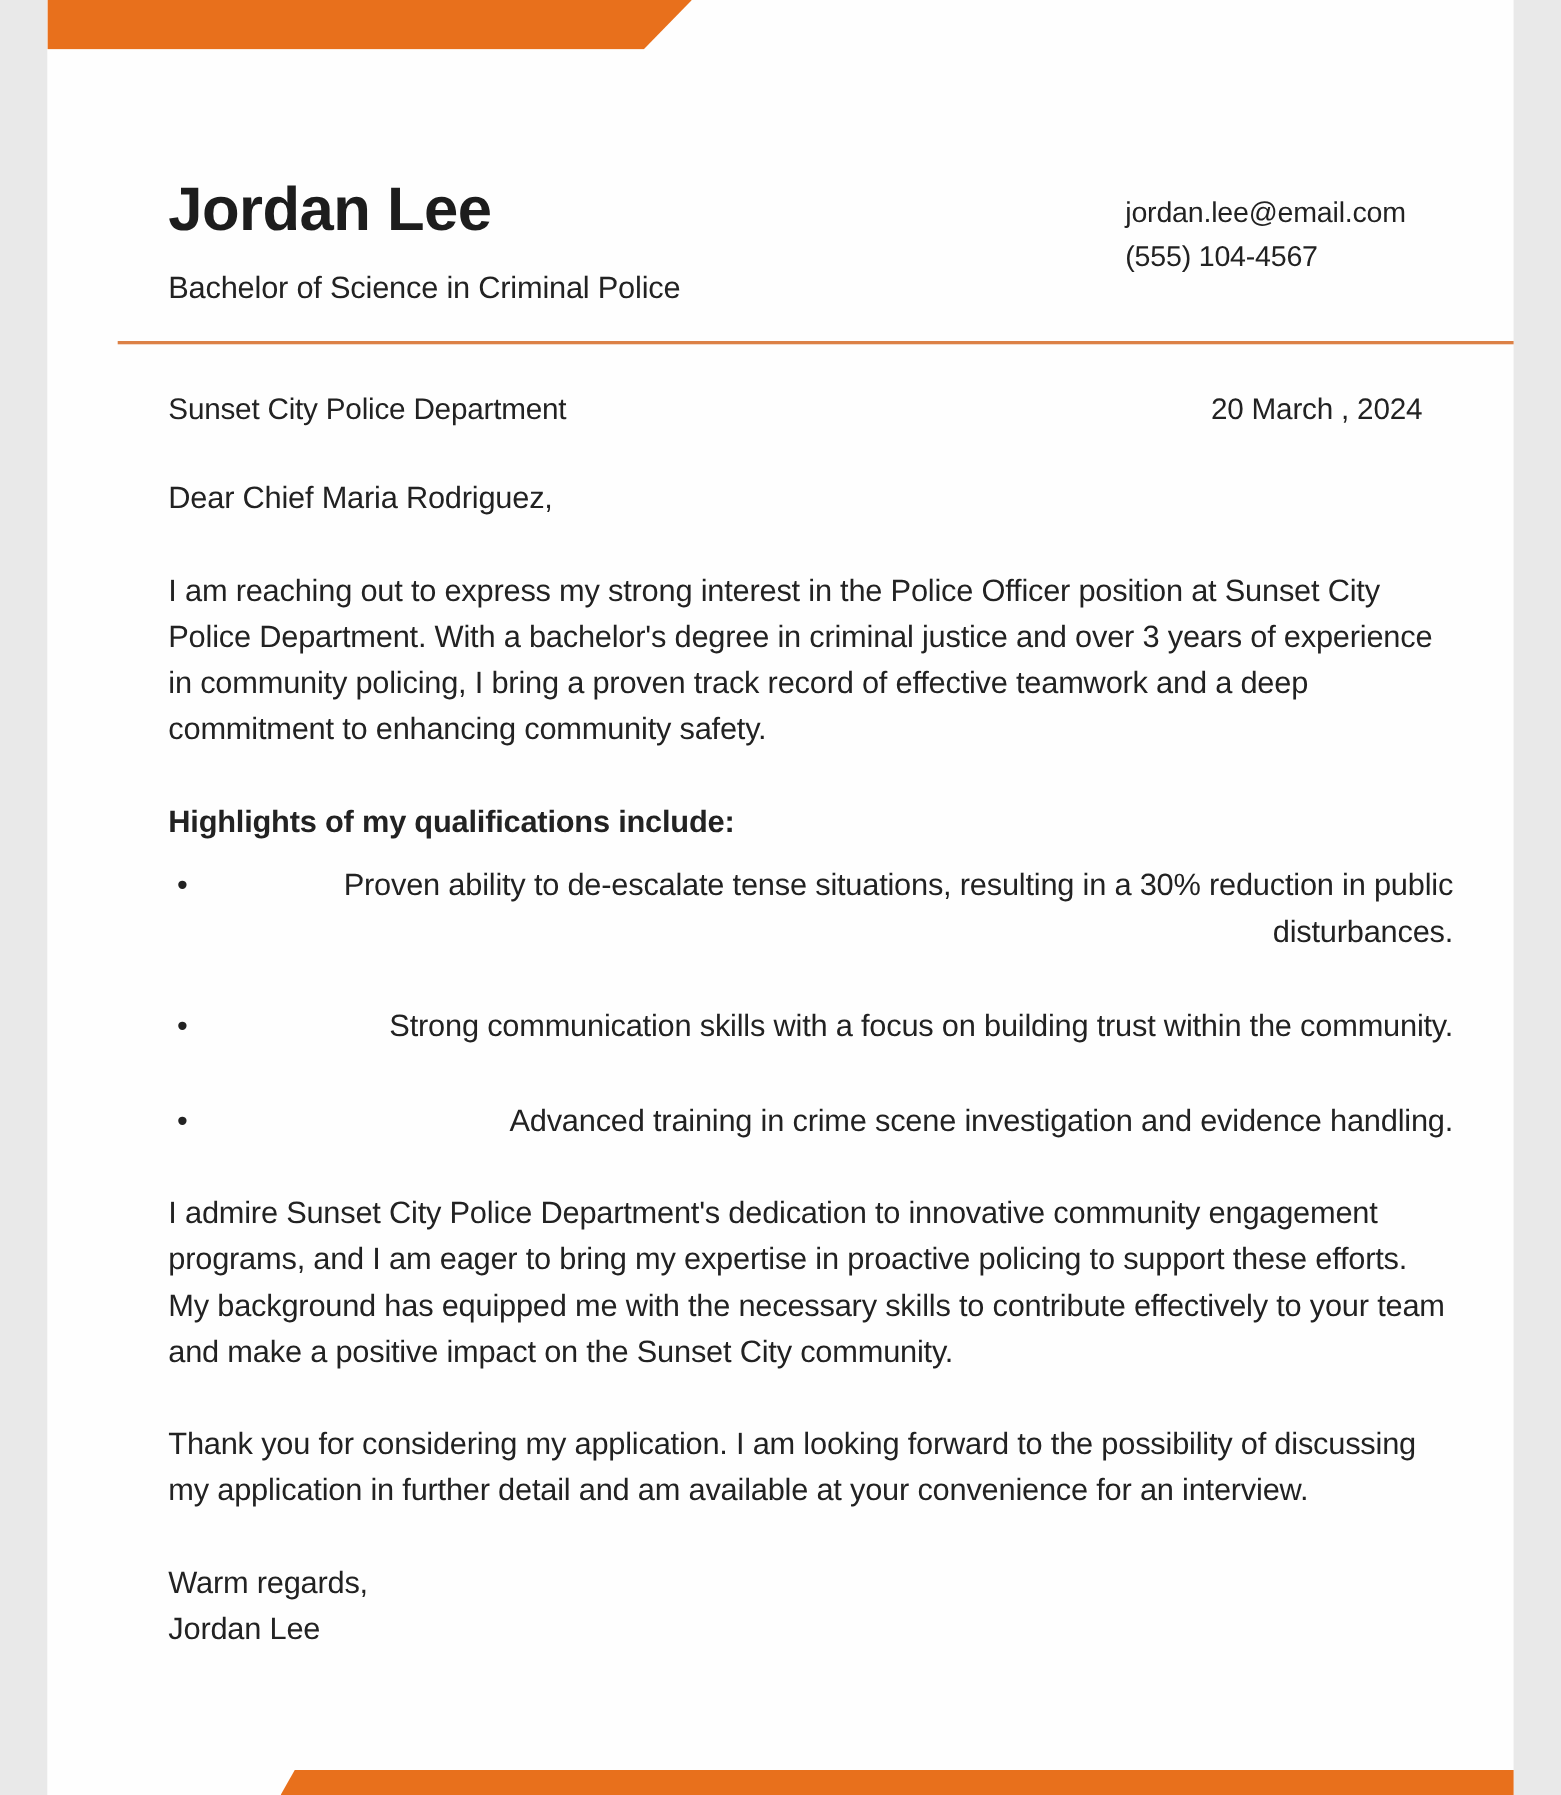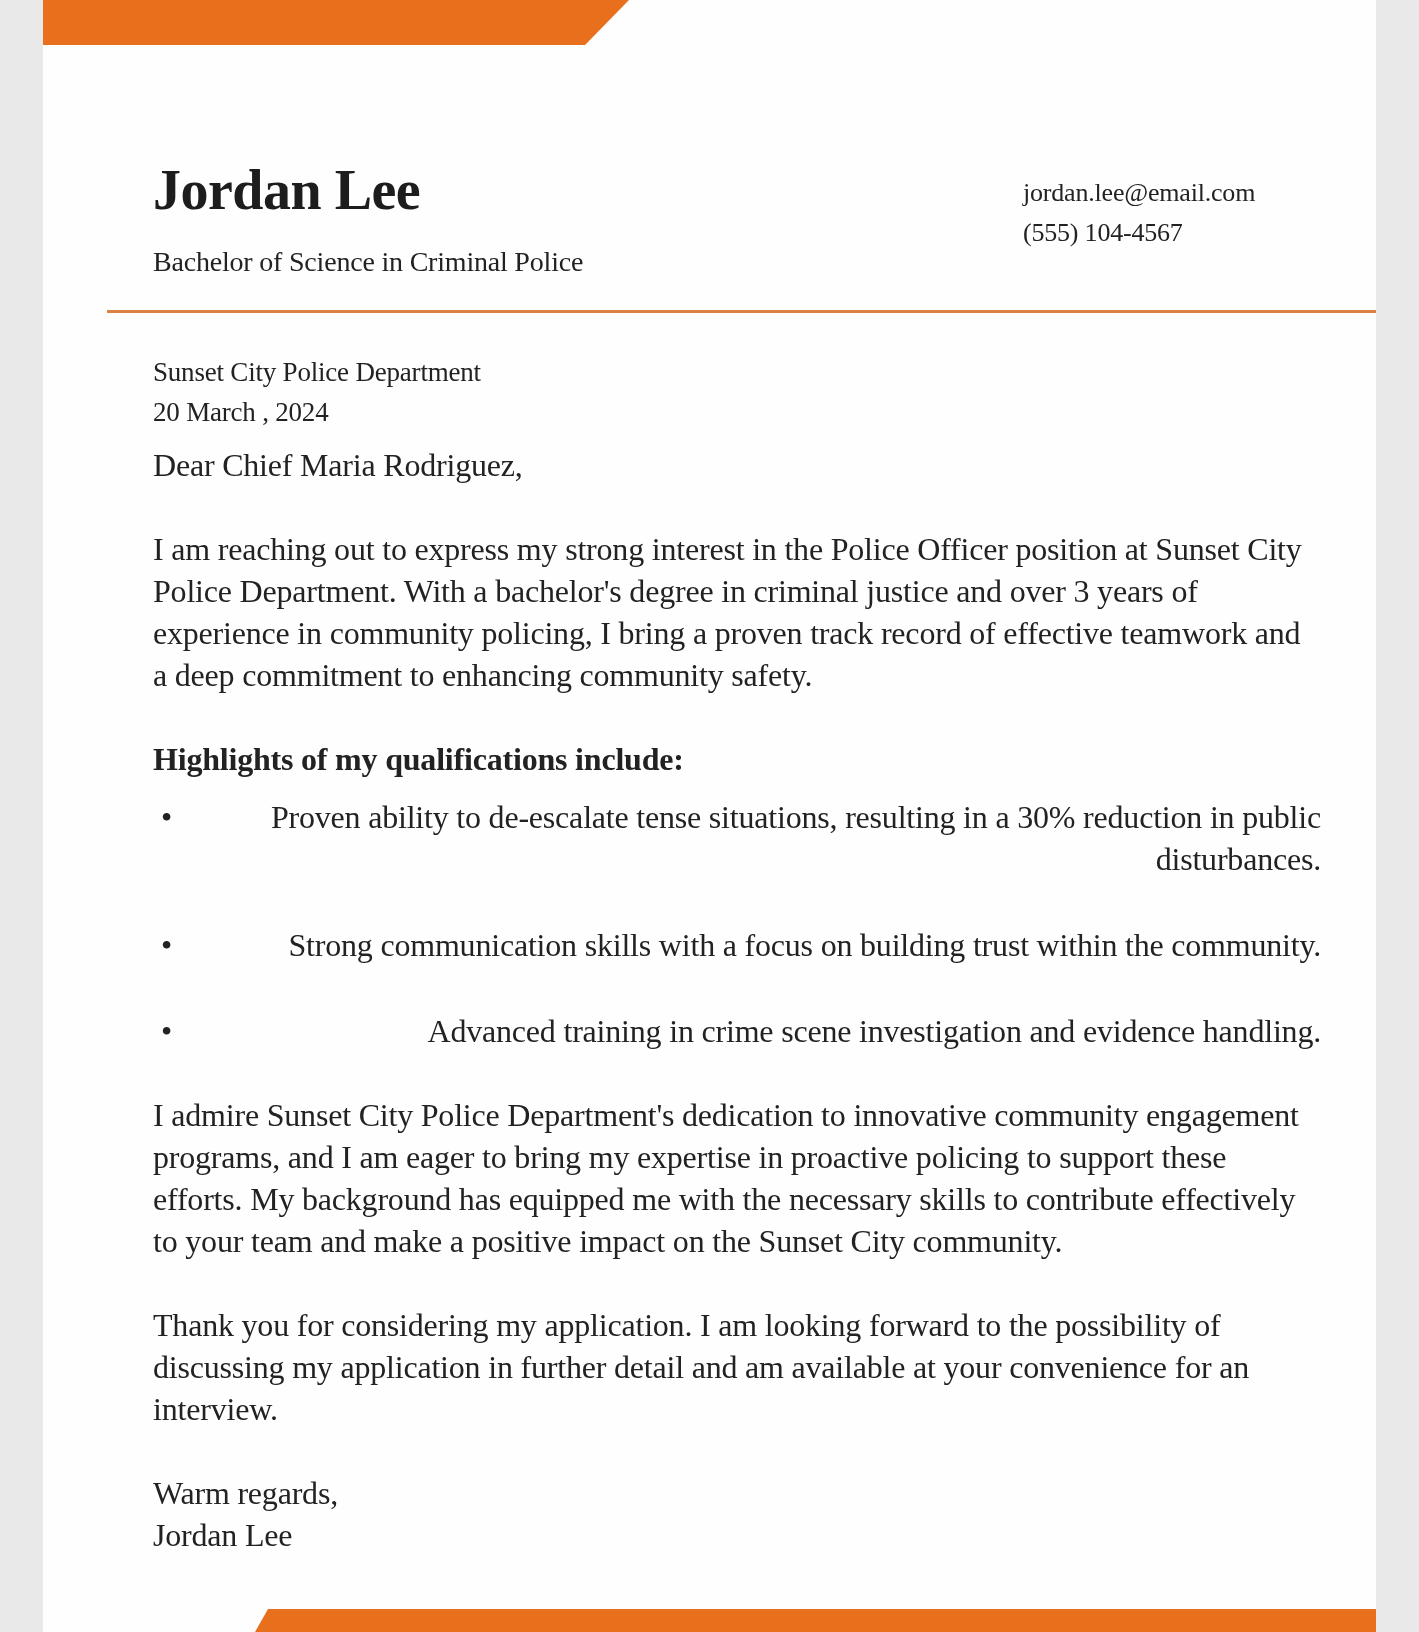--- a/index.html
+++ b/index.html
@@ -3,21 +3,21 @@
 <meta charset="utf-8">
 <style>
   html, body { margin: 0; padding: 0; background: #e9e9e9; }
   .page {
     position: relative;
     width: 1333px;
     height: 1632px;
     margin: 0 auto;
     background: #fefefe;
     overflow: hidden;
-    font-family: Liberation Serif, serif;
+    font-family: Liberation Sans, sans-serif;
     color: #222222;
   }
 
   
   .top-banner {
     position: absolute;
     top: 0; left: 0;
     width: 586px; height: 45px;
     background: var(--accent, #e8701c);
     clip-path: polygon(0 0, 100% 0, 92.5% 100%, 0 100%);
@@ -66,29 +66,28 @@
   
   .meta-row {
     position: absolute;
     top: 352px; left: 110px;
     width: 1140px; 
     display: flex;
     justify-content: space-between;
     font-size: 27px;
     line-height: 40px;
     letter-spacing: -0.2px;
-    flex-direction: column;
   }
 
   
   .letter {
     position: absolute;
-    top: 444px; left: 110px;
+    top: 432px; left: 110px;
     width: 1168px;
-    font-size: 32px;
+    font-size: 28px;
     line-height: 42px;
     letter-spacing: -0.2px;
   }
   .letter p { margin: 0 0 42px 0; }
   .letter p.heading { font-weight: bold; margin-bottom: 16px; }
   .letter ul {
     list-style: none;
     margin: 0 0 42px 0;
     padding: 0;
   }

